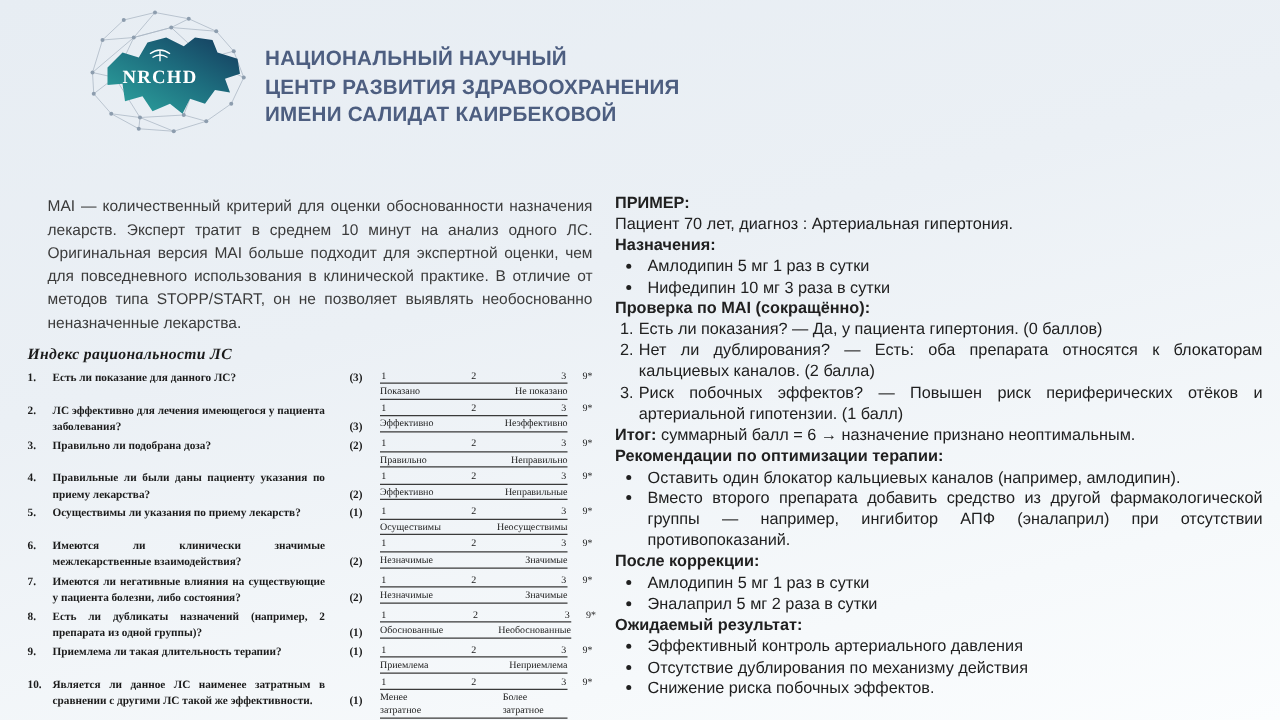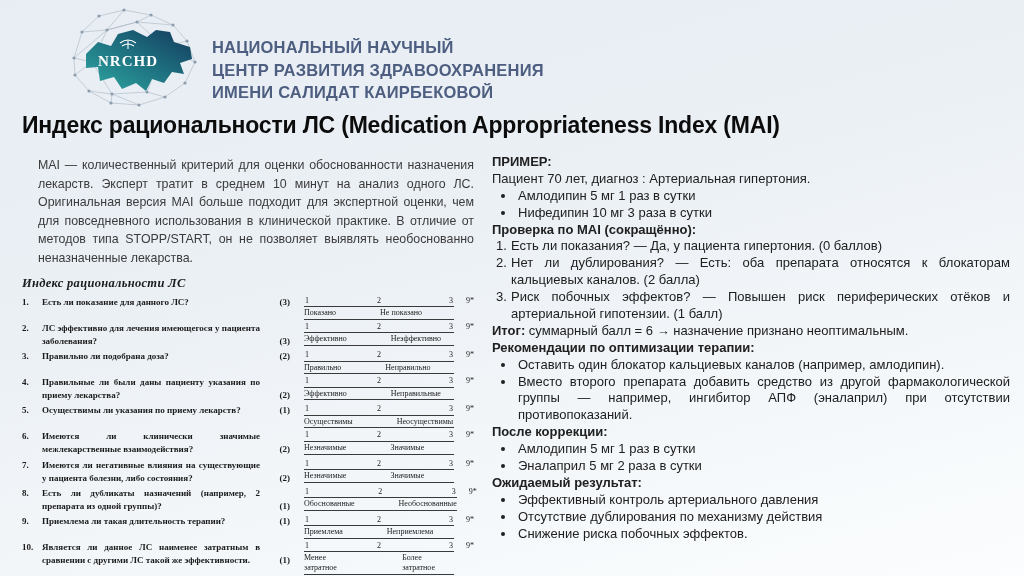--- a/index.html
+++ b/index.html
@@ -27,21 +27,21 @@
   .mai-table{margin-top:8px;font-family:"Liberation Serif",serif;color:#1b1b1b;}
   .mai-title{text-align:left;font-style:italic;font-weight:700;font-size:12.5px;margin-bottom:5px;letter-spacing:.3px;}
   .q-row{display:flex;align-items:flex-start;margin-bottom:2px;min-height:21px;}
   .row-left{flex:0 0 268px;display:flex;align-items:stretch;}
   .row-num{width:20px;font-weight:700;font-size:9px;line-height:1.45;flex:0 0 20px;}
   .row-q{flex:1;font-weight:700;font-size:9px;line-height:1.45;text-align:justify;padding-right:4px;}
   .row-w{flex:0 0 26px;font-weight:700;font-size:9px;display:flex;align-items:flex-end;justify-content:flex-end;line-height:1.45;}
   .row-scale{flex:1;display:flex;align-items:flex-start;padding-left:14px;}
   .scale-grid{flex:1;}
   .scale-nums{display:flex;justify-content:space-between;font-size:8px;line-height:1.2;border-bottom:.8px solid #3a3a3a;padding:0 1px 1px 1px;}
-  .scale-labels{display:flex;font-size:8px;line-height:1.2;border-bottom:.8px solid #3a3a3a;padding:1px 0 1px 0;gap:44px;}
+  .scale-labels{display:flex;justify-content:space-between;font-size:8px;line-height:1.2;border-bottom:.8px solid #3a3a3a;padding:1px 0 1px 0;gap:44px;}
   .scale-star{flex:0 0 20px;text-align:right;font-size:8px;line-height:1.2;padding-top:0;}
   
   .footnotes{margin-top:3px;font-size:8.3px;font-weight:600;line-height:1.45;color:#222;}
   .fn-line{margin:0;}
   
   .ex-heading{font-weight:700;text-align:left;}
   .ex-text{text-align:left;}
   .ex-text b{font-weight:700;}
   ul.ex-bullets{margin:0;padding:0 0 0 24px;list-style:disc;}
   ul.ex-bullets li{padding-left:2px;}
@@ -106,21 +106,20 @@
       </g>
       <text x="76" y="64" text-anchor="middle" font-family="Liberation Serif, serif" font-size="15" letter-spacing="1" fill="#ffffff" font-weight="700">NRCHD</text>
     </svg>
     <div class="org-name">
       <div>НАЦИОНАЛЬНЫЙ НАУЧНЫЙ</div>
       <div>ЦЕНТР РАЗВИТИЯ ЗДРАВООХРАНЕНИЯ</div>
       <div>ИМЕНИ САЛИДАТ КАИРБЕКОВОЙ</div>
     </div>
   </div>
 
-  <div class="page-title">Индекс рациональности ЛС (Medication Appropriateness Index (MAI)</div>
 
   <div class="content">
 
     <div class="left-col">
       <p class="intro">MAI — количественный критерий для оценки обоснованности назначения лекарств. Эксперт тратит в среднем 10 минут на анализ одного ЛС. Оригинальная версия MAI больше подходит для экспертной оценки, чем для повседневного использования в клинической практике. В отличие от методов типа STOPP/START, он не позволяет выявлять необоснованно неназначенные лекарства.</p>
 
       <div class="mai-table">
         <div class="mai-title">Индекс рациональности ЛС</div>
         <div>
   <div class="q-row">
@@ -346,20 +345,21 @@
         <div class="footnotes">
           <div class="fn-line">* Если не известно</div>
 
         </div>
       </div>
     </div>
 
     <div class="right-col">
         <div class="ex-heading">ПРИМЕР:</div>
         <div class="ex-text">Пациент 70 лет, диагноз : Артериальная гипертония.</div>
+        <div class="ex-heading">Назначения:</div>
         <ul class="ex-bullets">
           <li>Амлодипин 5 мг 1 раз в сутки</li>
           <li>Нифедипин 10 мг 3 раза в сутки</li>
         </ul>
         <div class="ex-heading">Проверка по MAI (сокращённо):</div>
         <ol class="ex-numbered">
           <li>Есть ли показания? — Да, у пациента гипертония. (0 баллов)</li>
           <li>Нет ли дублирования? — Есть: оба препарата относятся к блокаторам кальциевых каналов. (2 балла)</li>
           <li>Риск побочных эффектов? — Повышен риск периферических отёков и артериальной гипотензии. (1 балл)</li>
         </ol>

